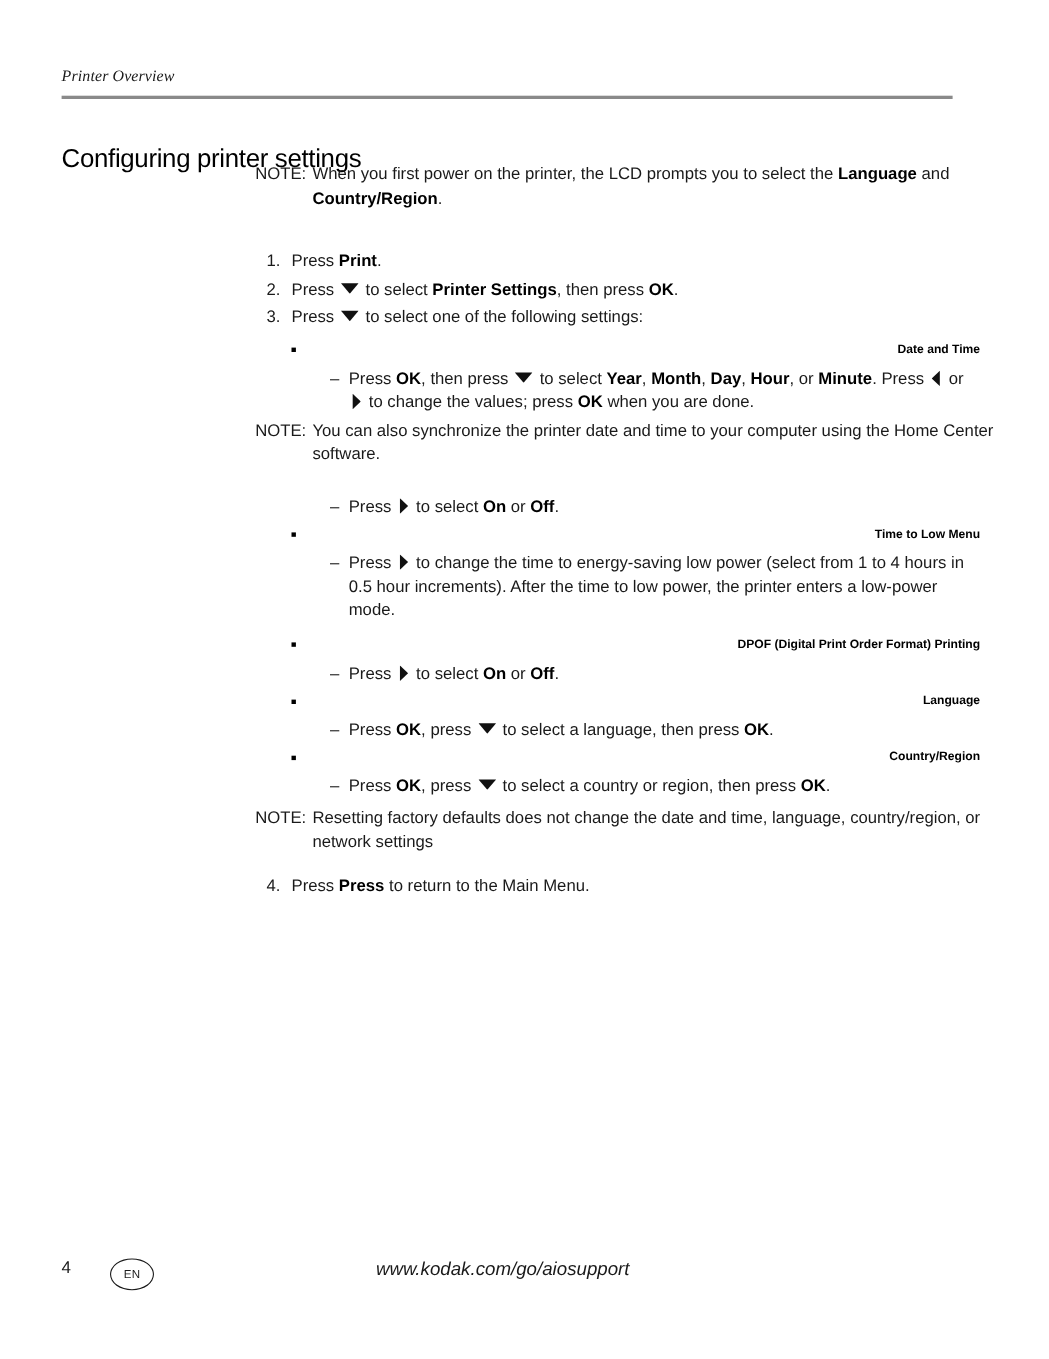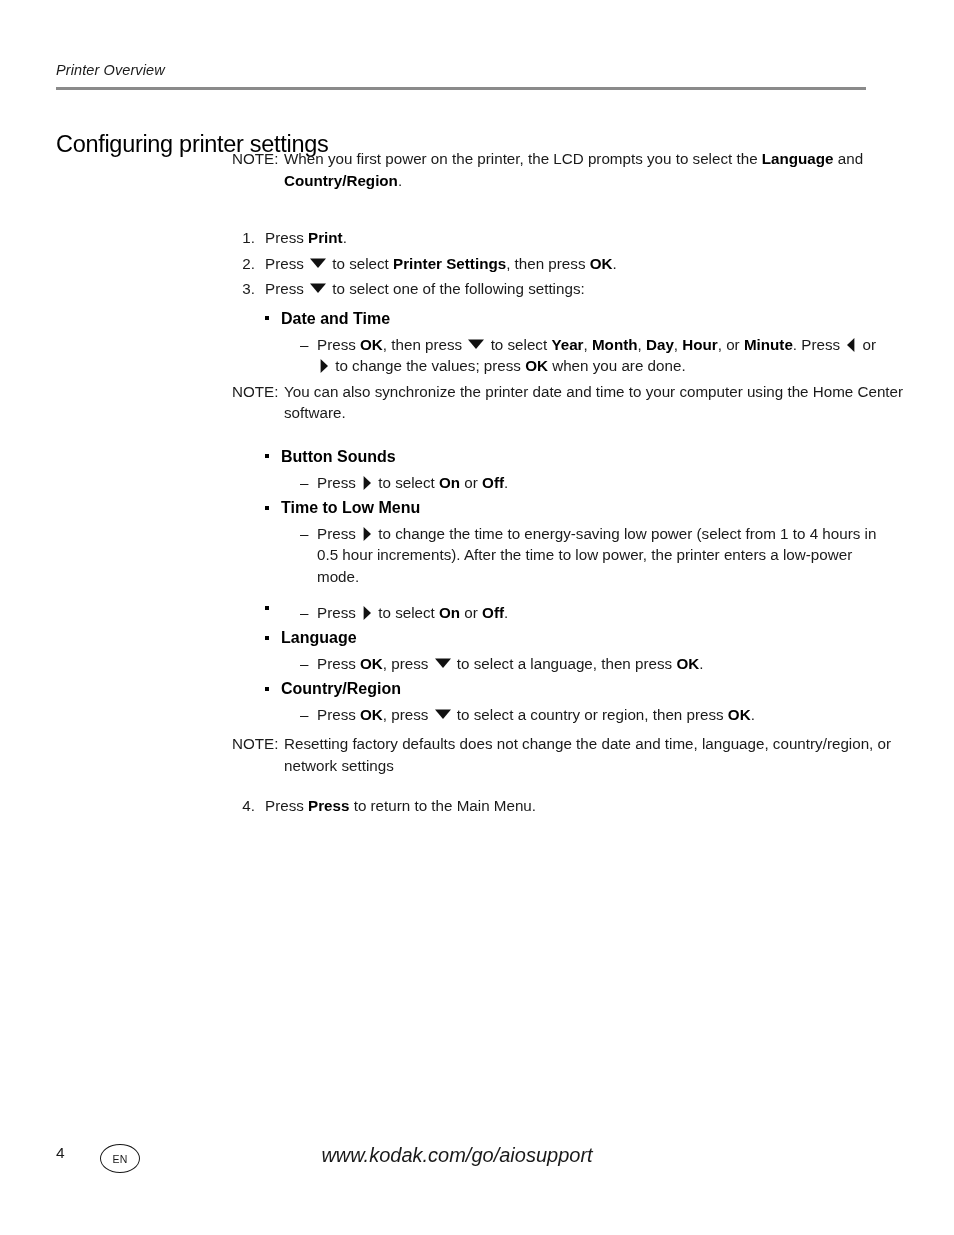--- a/index.html
+++ b/index.html
@@ -23,20 +23,21 @@
 
   
   .running-header {
     position: absolute;
     left: 56px;
     top: 62px;
     font-style: italic;
     font-size: 14.5px;
     color: #1a1a1a;
     letter-spacing: 0.1px;
+    font-family: Liberation Serif, serif;
   }
   .header-rule {
     position: absolute;
     left: 56px;
     top: 87px;
     width: 810px;
     height: 2.5px;
     background: #8a8a8a;
   }
 
@@ -107,24 +108,25 @@
     text-align: right;
     width: 15px;
   }
 
   
   .bullet {
     position: relative;
     margin-left: 264px;
     width: 610px;
     padding-left: 17px;
-    font-size: 16px;
+    font-size: 11px;
     line-height: 21.6px;
     font-weight: bold;
     color: #000000;
+    text-align: right;
   }
   .bullet .sq {
     position: absolute;
     left: 1px;
     top: 8.5px;
     width: 4px;
     height: 4px;
     background: #000000;
   }
   .bullet .normal {
@@ -212,21 +214,21 @@
     letter-spacing: 0.2px;
     color: #1a1a1a;
   }
   .footer-url {
     position: absolute;
     left: 0;
     top: 1144px;
     width: 954px;
     text-align: center;
     font-style: italic;
-    font-size: 20px;
+    font-size: 17px;
     color: #1a1a1a;
     padding-right: 40px;
     box-sizing: border-box;
   }
 </style>
 </head>
 <body>
 
 <div class="page">
 
@@ -285,23 +287,20 @@
     </div>
 
     <div class="sp4"></div>
 
     <div class="note">
       <span class="note-label">NOTE:</span><span>You can also synchronize the printer date and time to your computer using the Home Center software.</span>
     </div>
 
     <div class="sp22"></div>
 
-    <div class="bullet">
-      <span class="sq"></span><span>Button Sounds</span>
-    </div>
 
     <div class="sp4"></div>
 
     <div class="sub">
       <span class="dash">–</span><span>Press </span><span class="ico ico-right"><svg viewBox="0 0 8 14">
             <polygon points="0.6,0 0.6,14 8,7" fill="#111"></polygon>
           </svg></span><span> to select </span><b>On</b><span> or </span><b>Off</b><span>.</span>
     </div>
 
     <div class="sp4"></div>
@@ -314,21 +313,21 @@
 
     <div class="sub">
       <span class="dash">–</span><span>Press </span><span class="ico ico-right"><svg viewBox="0 0 8 14">
             <polygon points="0.6,0 0.6,14 8,7" fill="#111"></polygon>
           </svg></span><span> to change the time to energy-saving low power (select from 1 to 4 hours in 0.5 hour increments). After the time to low power, the printer enters a low-power mode.</span>
     </div>
 
     <div class="sp10"></div>
 
     <div class="bullet">
-      <span class="sq"></span>
+      <span class="sq"></span><span>DPOF (Digital Print Order Format) Printing</span>
     </div>
 
     <div class="sp4"></div>
 
     <div class="sub">
       <span class="dash">–</span><span>Press </span><span class="ico ico-right"><svg viewBox="0 0 8 14">
             <polygon points="0.6,0 0.6,14 8,7" fill="#111"></polygon>
           </svg></span><span> to select </span><b>On</b><span> or </span><b>Off</b><span>.</span>
     </div>
 

